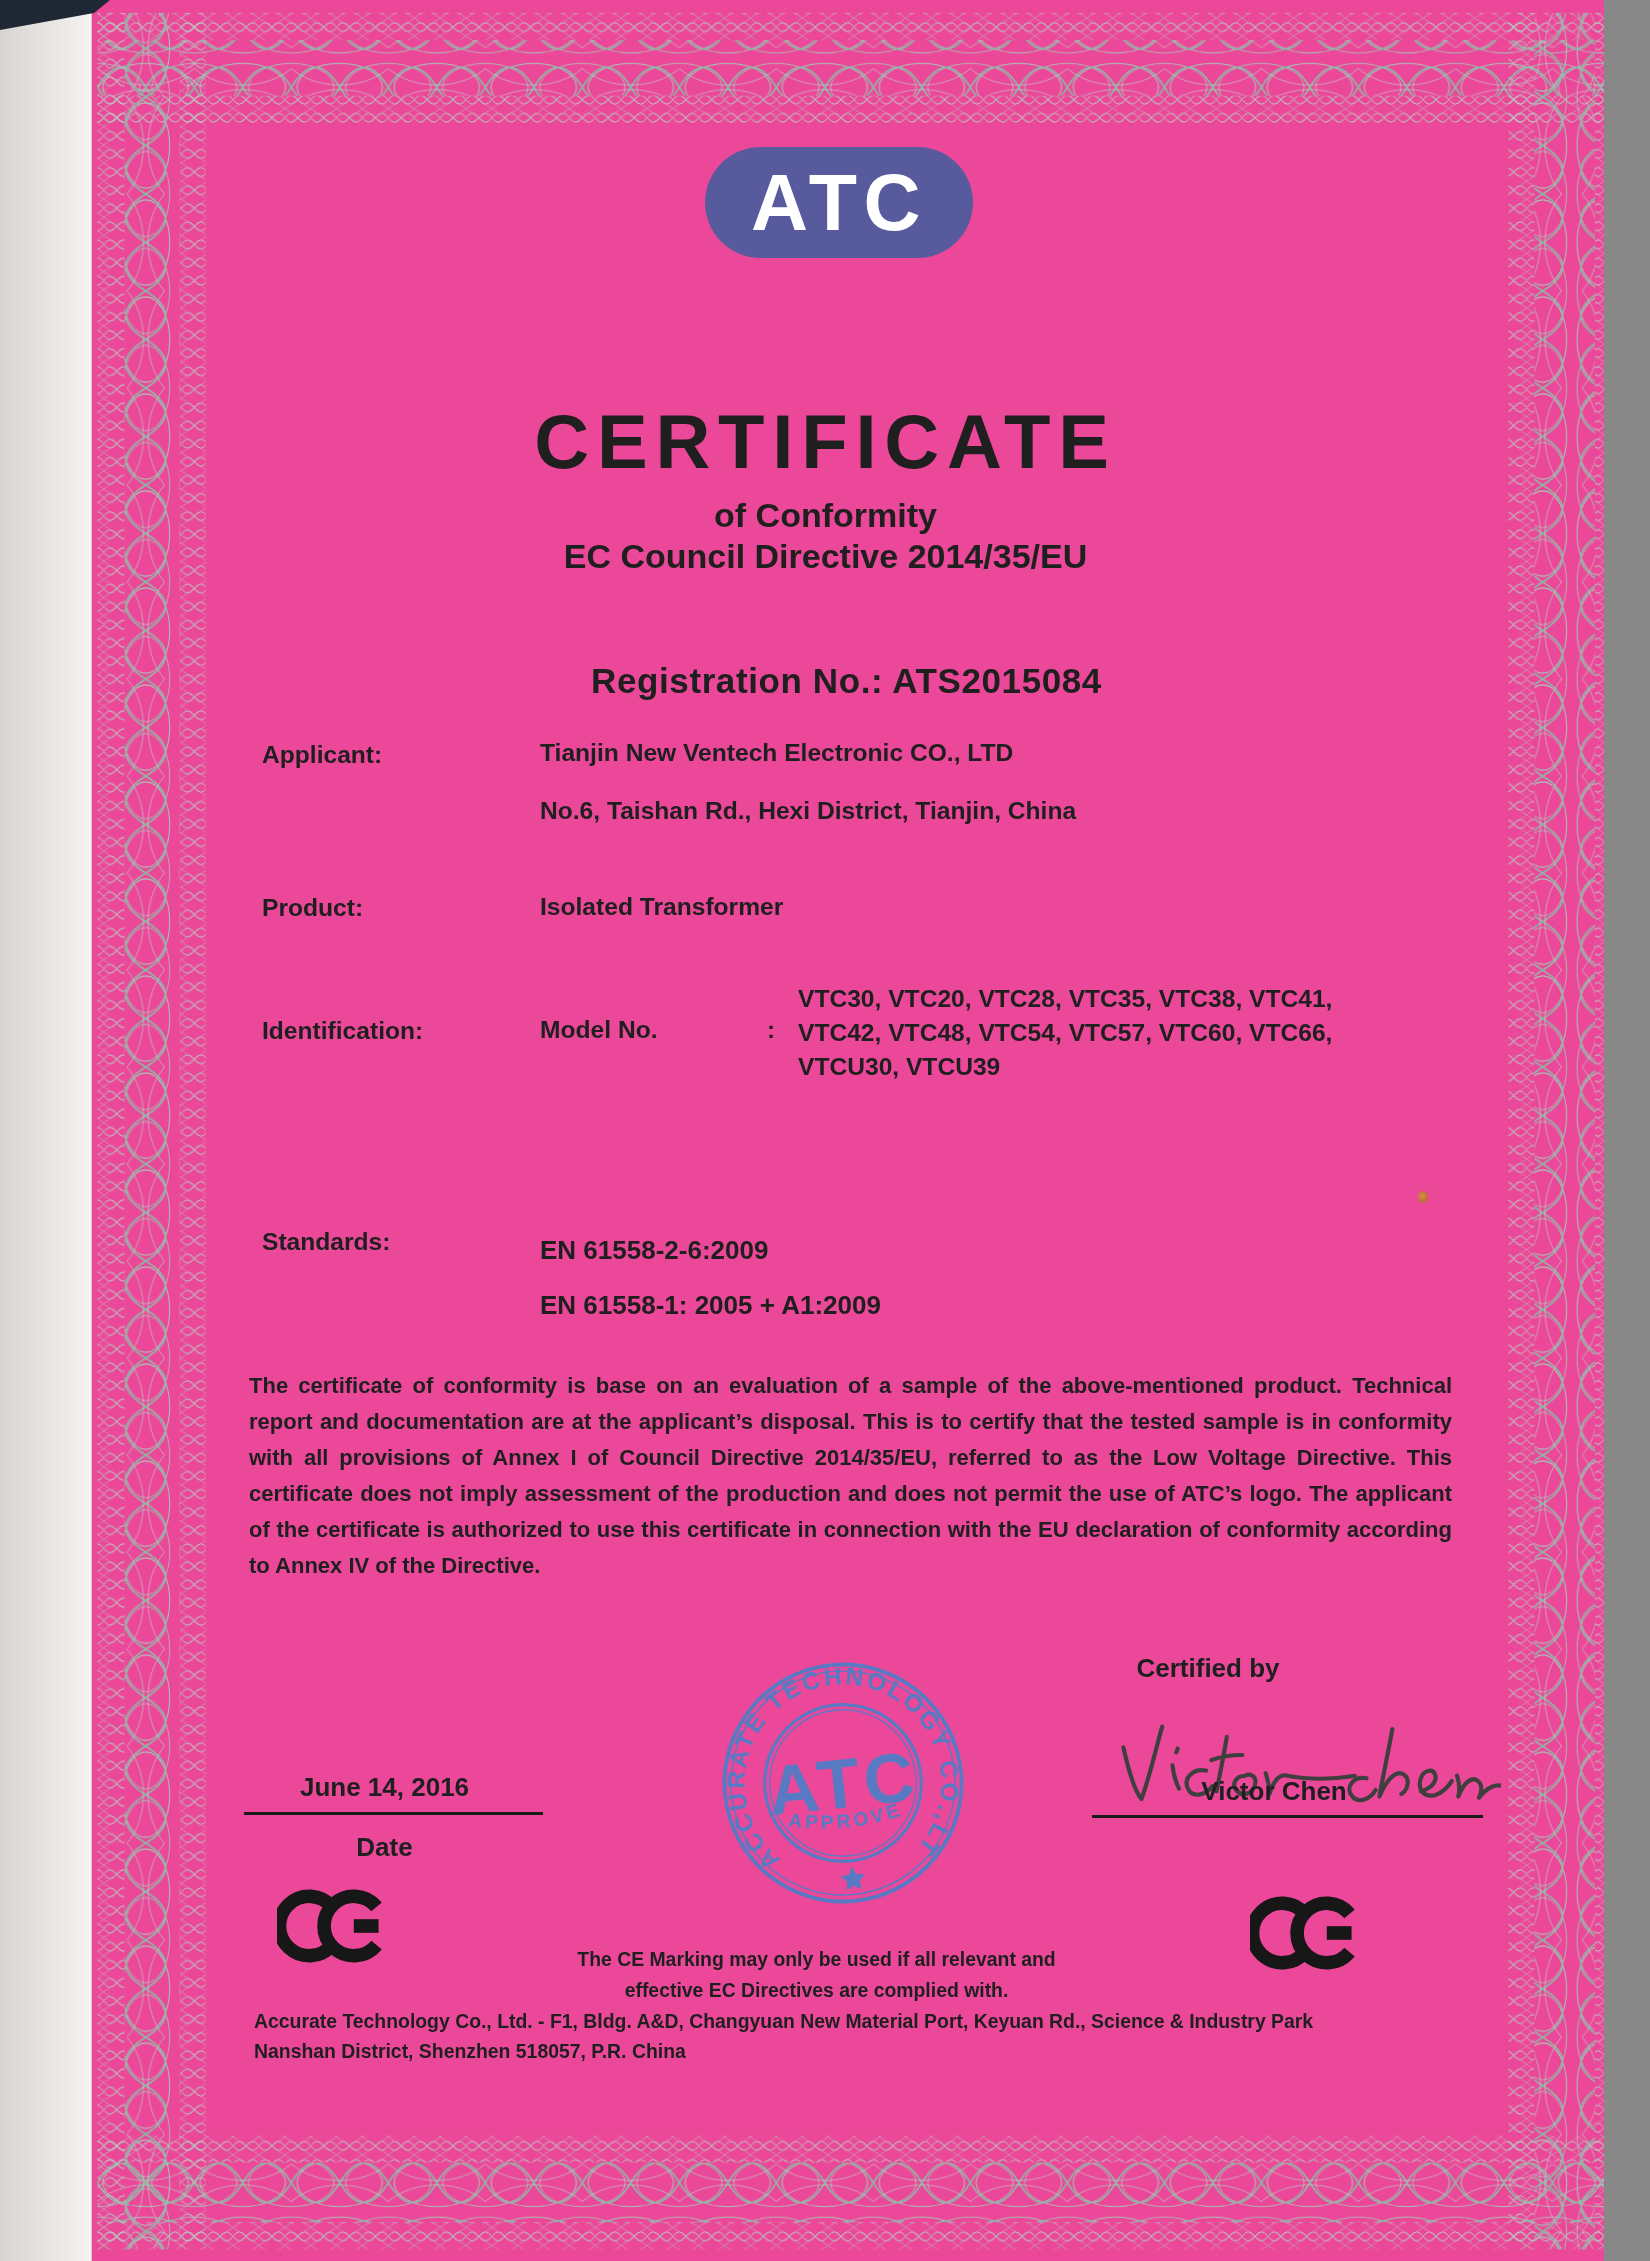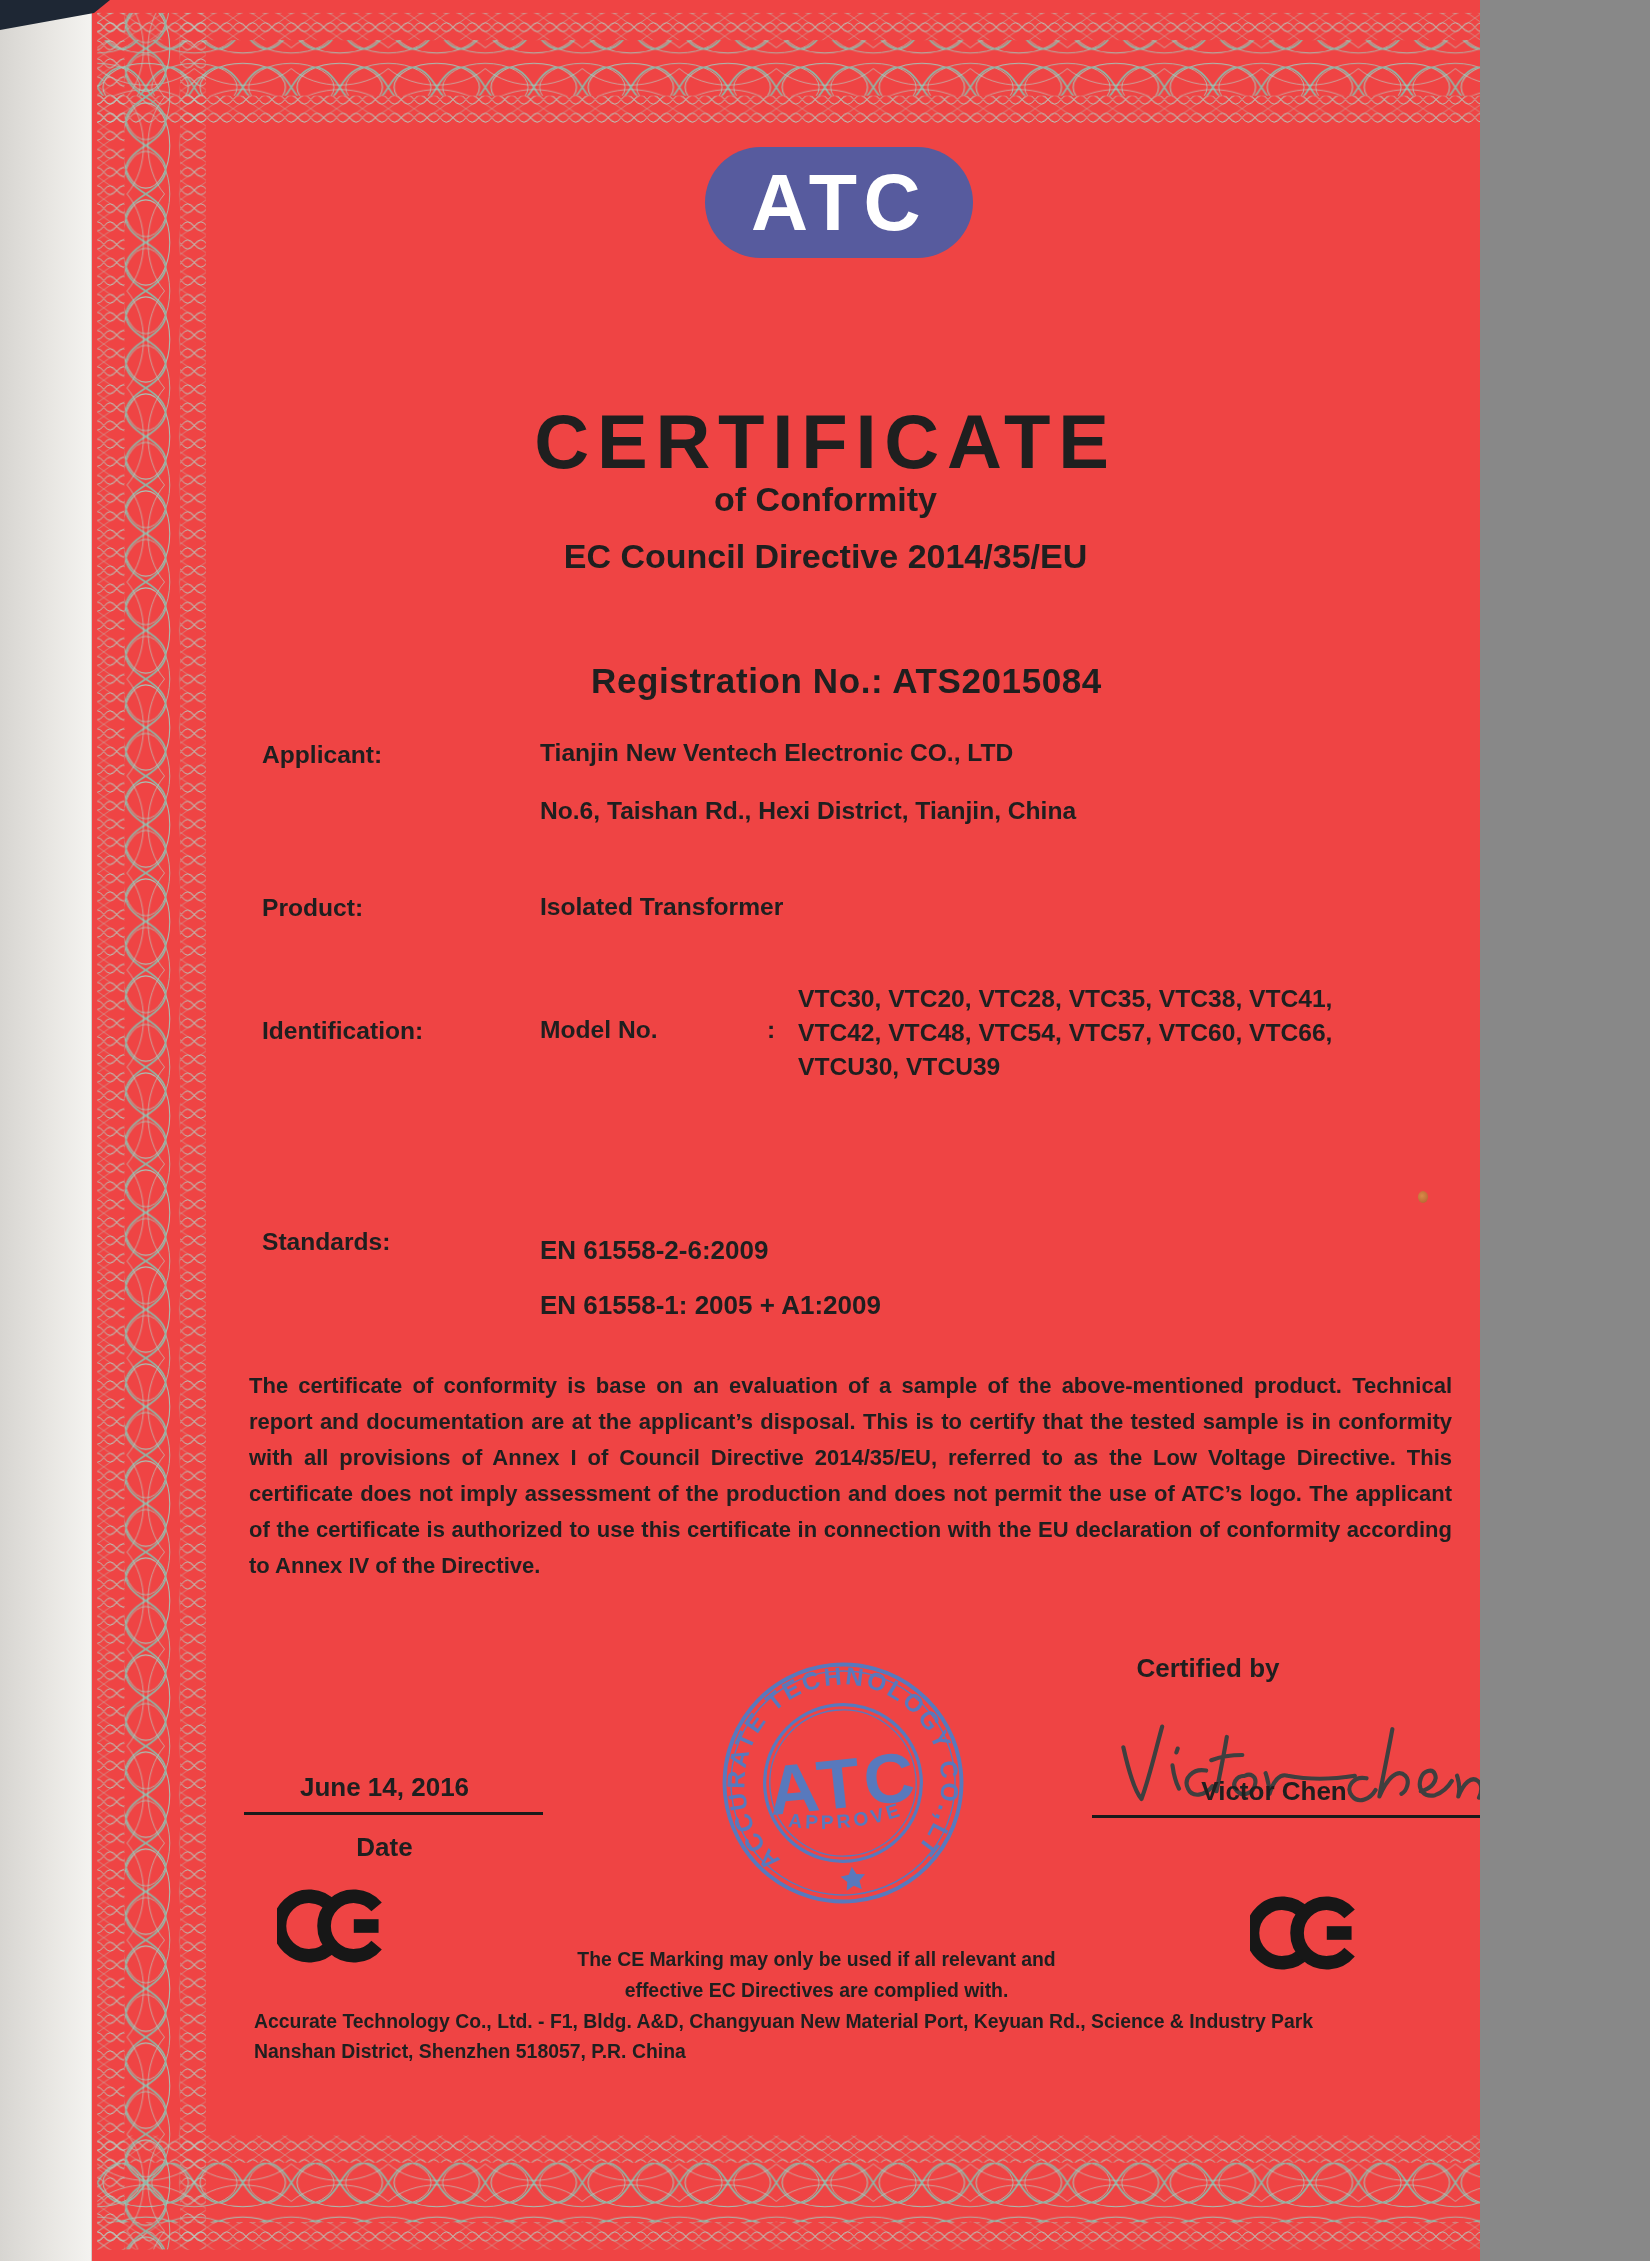--- a/index.html
+++ b/index.html
@@ -1,19 +1,19 @@
 <!DOCTYPE html>
 <html style="font-size:10.3px"><head>
 <meta charset="utf-8">
 <style>
   html,body{margin:0;padding:0;background:#888;}
   #page{
     position:relative;
-    width:1480px;height:2261px;
-    background:#ef4444;
+    width:1604px;height:2261px;
+    background:#ec4899;
     overflow:hidden;
     font-family:"Liberation Sans", sans-serif;
     color:#1f1f1f;
   }
   .abs{position:absolute;}
   .b{font-weight:bold;}
   .nowrap{white-space:nowrap;}
   .ctr{text-align:center;}
   
   #scan-strip{left:0;top:0;width:91px;height:2261px;
@@ -102,21 +102,21 @@
 
   <div class="abs" id="scan-strip"></div>
   <div class="abs" id="scan-corner"></div>
   <div class="abs" id="speck"></div>
 
   <div class="abs" id="logo" style="background:#575b9e;">
     <span>ATC</span>
   </div>
 
   <div class="abs ctr b nowrap" id="cert-title">CERTIFICATE</div>
-  <div class="abs ctr b nowrap sub" style="top:480px">of Conformity</div>
+  <div class="abs ctr b nowrap sub" style="top:496px">of Conformity</div>
   <div class="abs ctr b nowrap sub" style="top:537px">EC Council Directive 2014/35/EU</div>
   <div class="abs ctr b nowrap" id="registration">Registration No.: ATS2015084</div>
 
   <div class="abs lbl" style="left:262px;top:741px">Applicant:</div>
   <div class="abs val" style="left:540px;top:739px">Tianjin New Ventech Electronic CO., LTD</div>
   <div class="abs val" style="left:540px;top:797px">No.6, Taishan Rd., Hexi District, Tianjin, China</div>
 
   <div class="abs lbl" style="left:262px;top:894px">Product:</div>
   <div class="abs val" style="left:540px;top:893px">Isolated Transformer</div>
 

